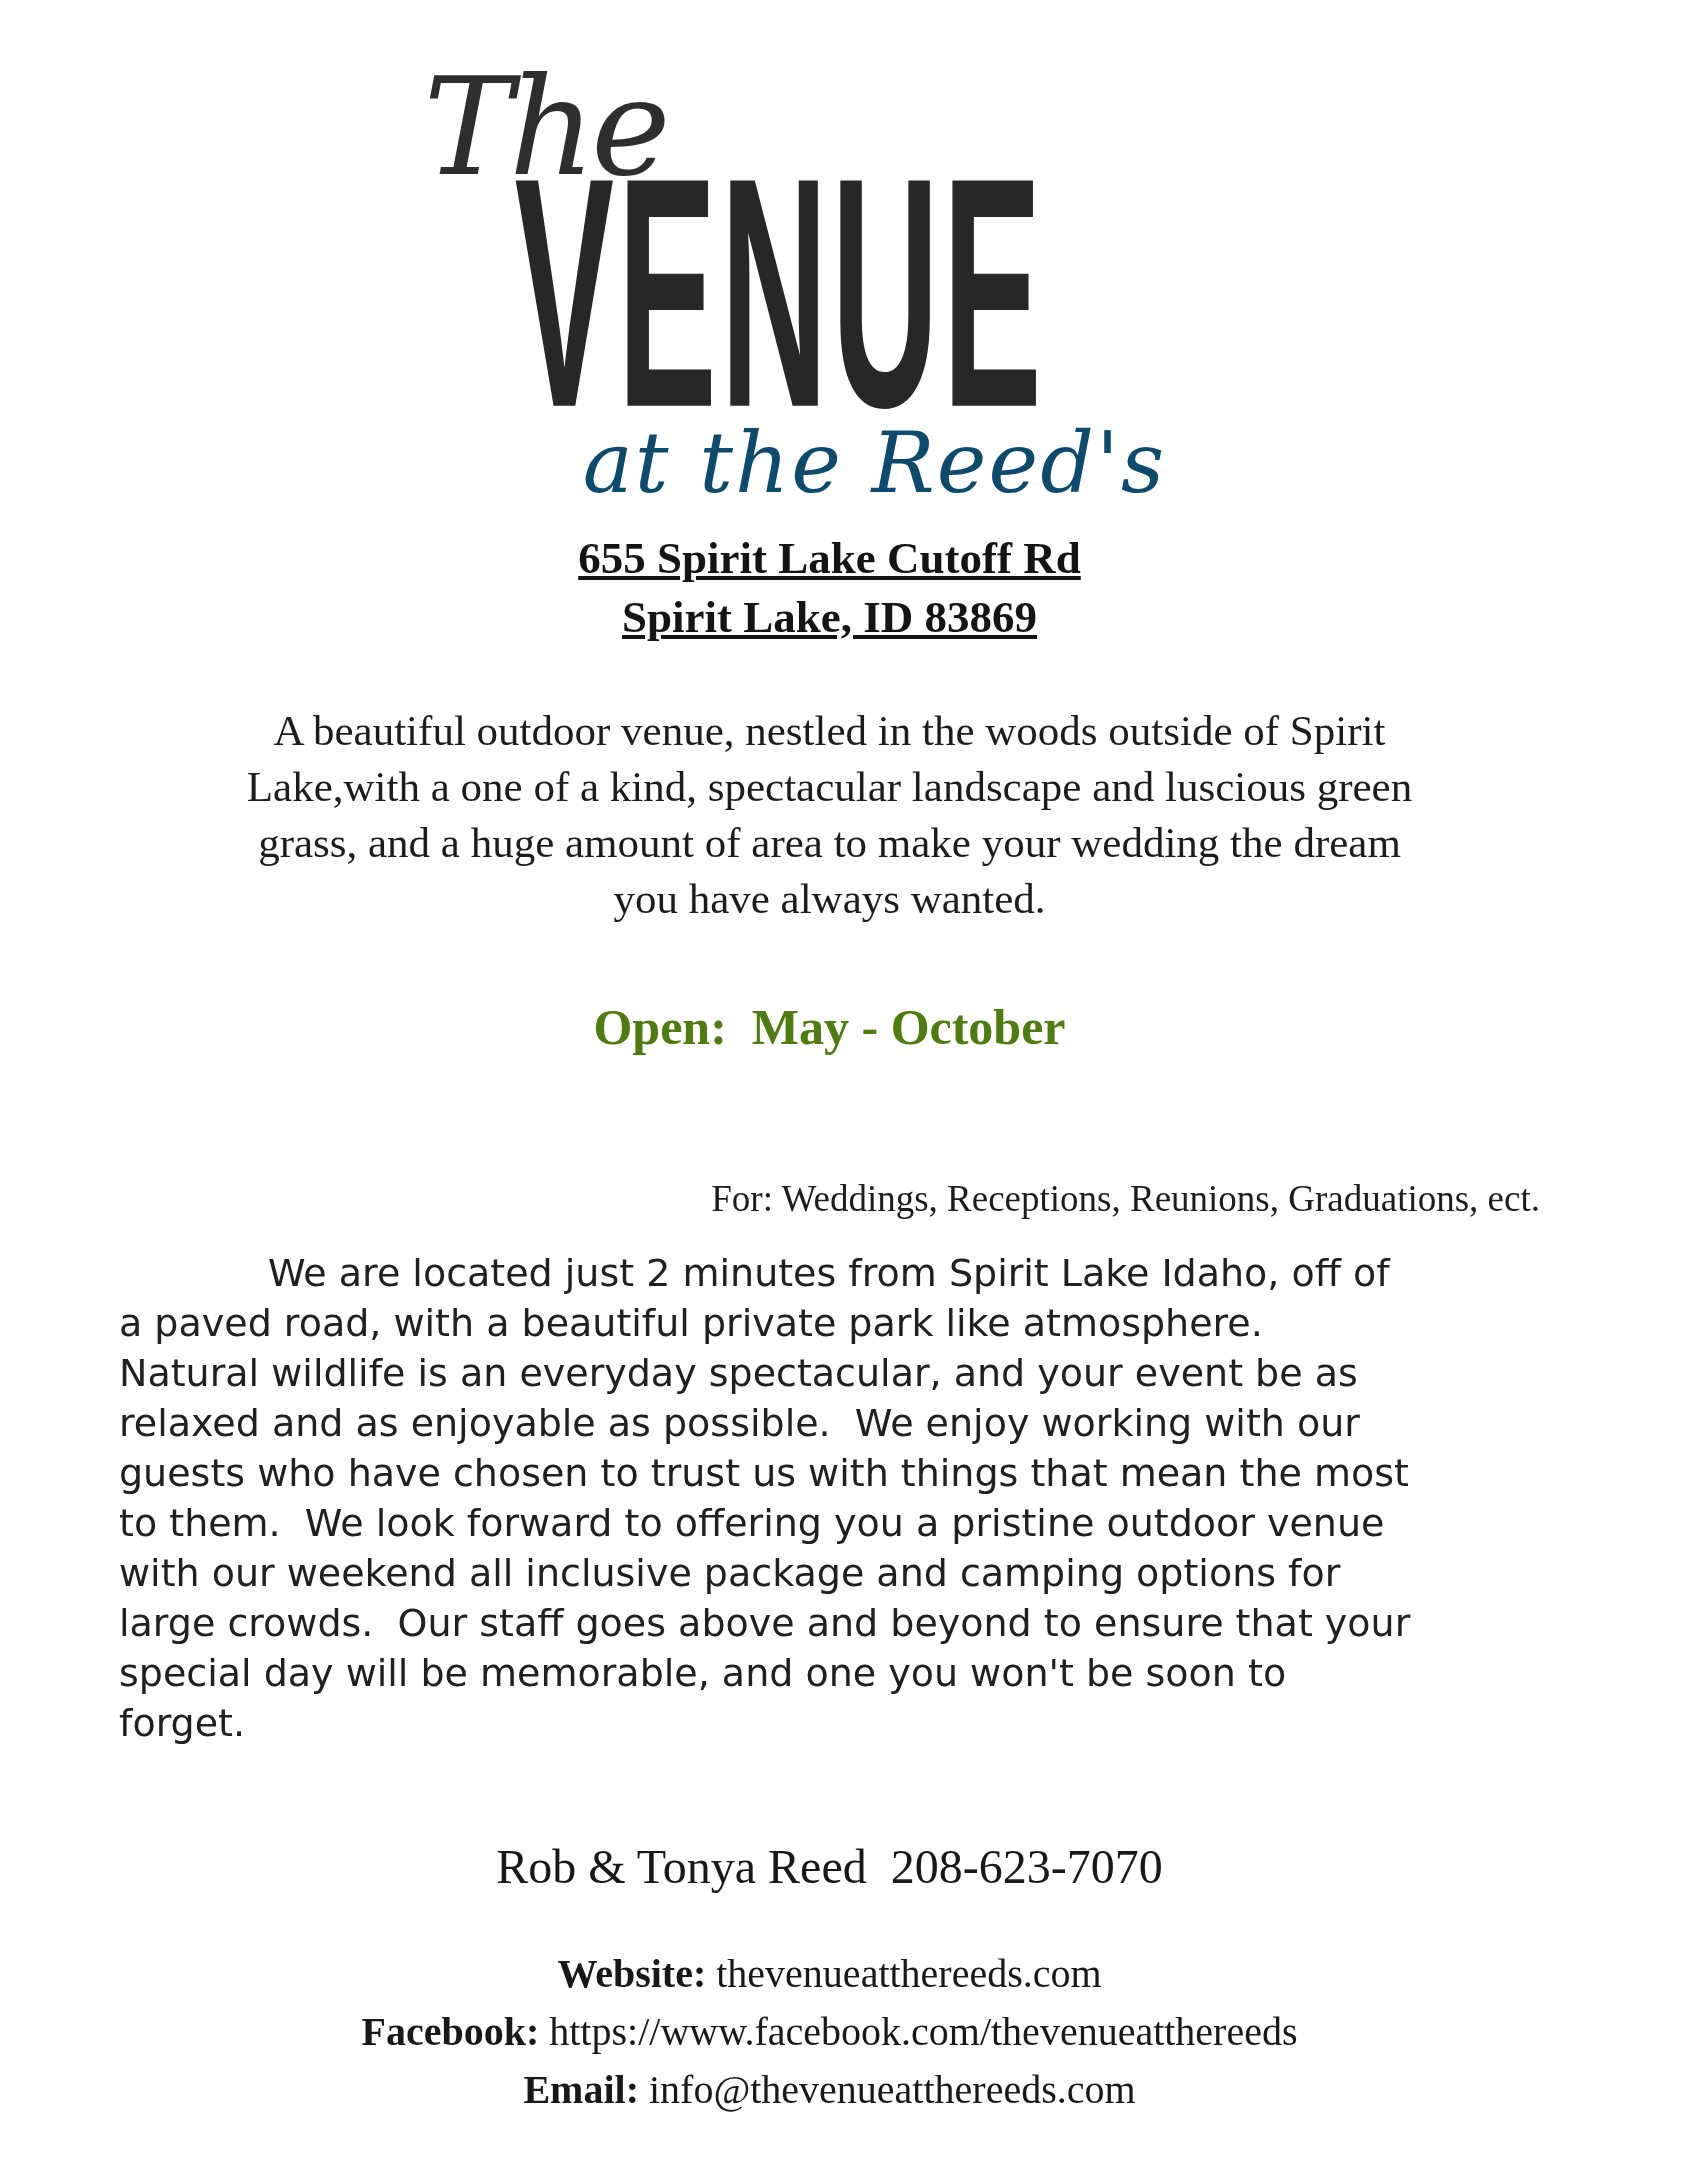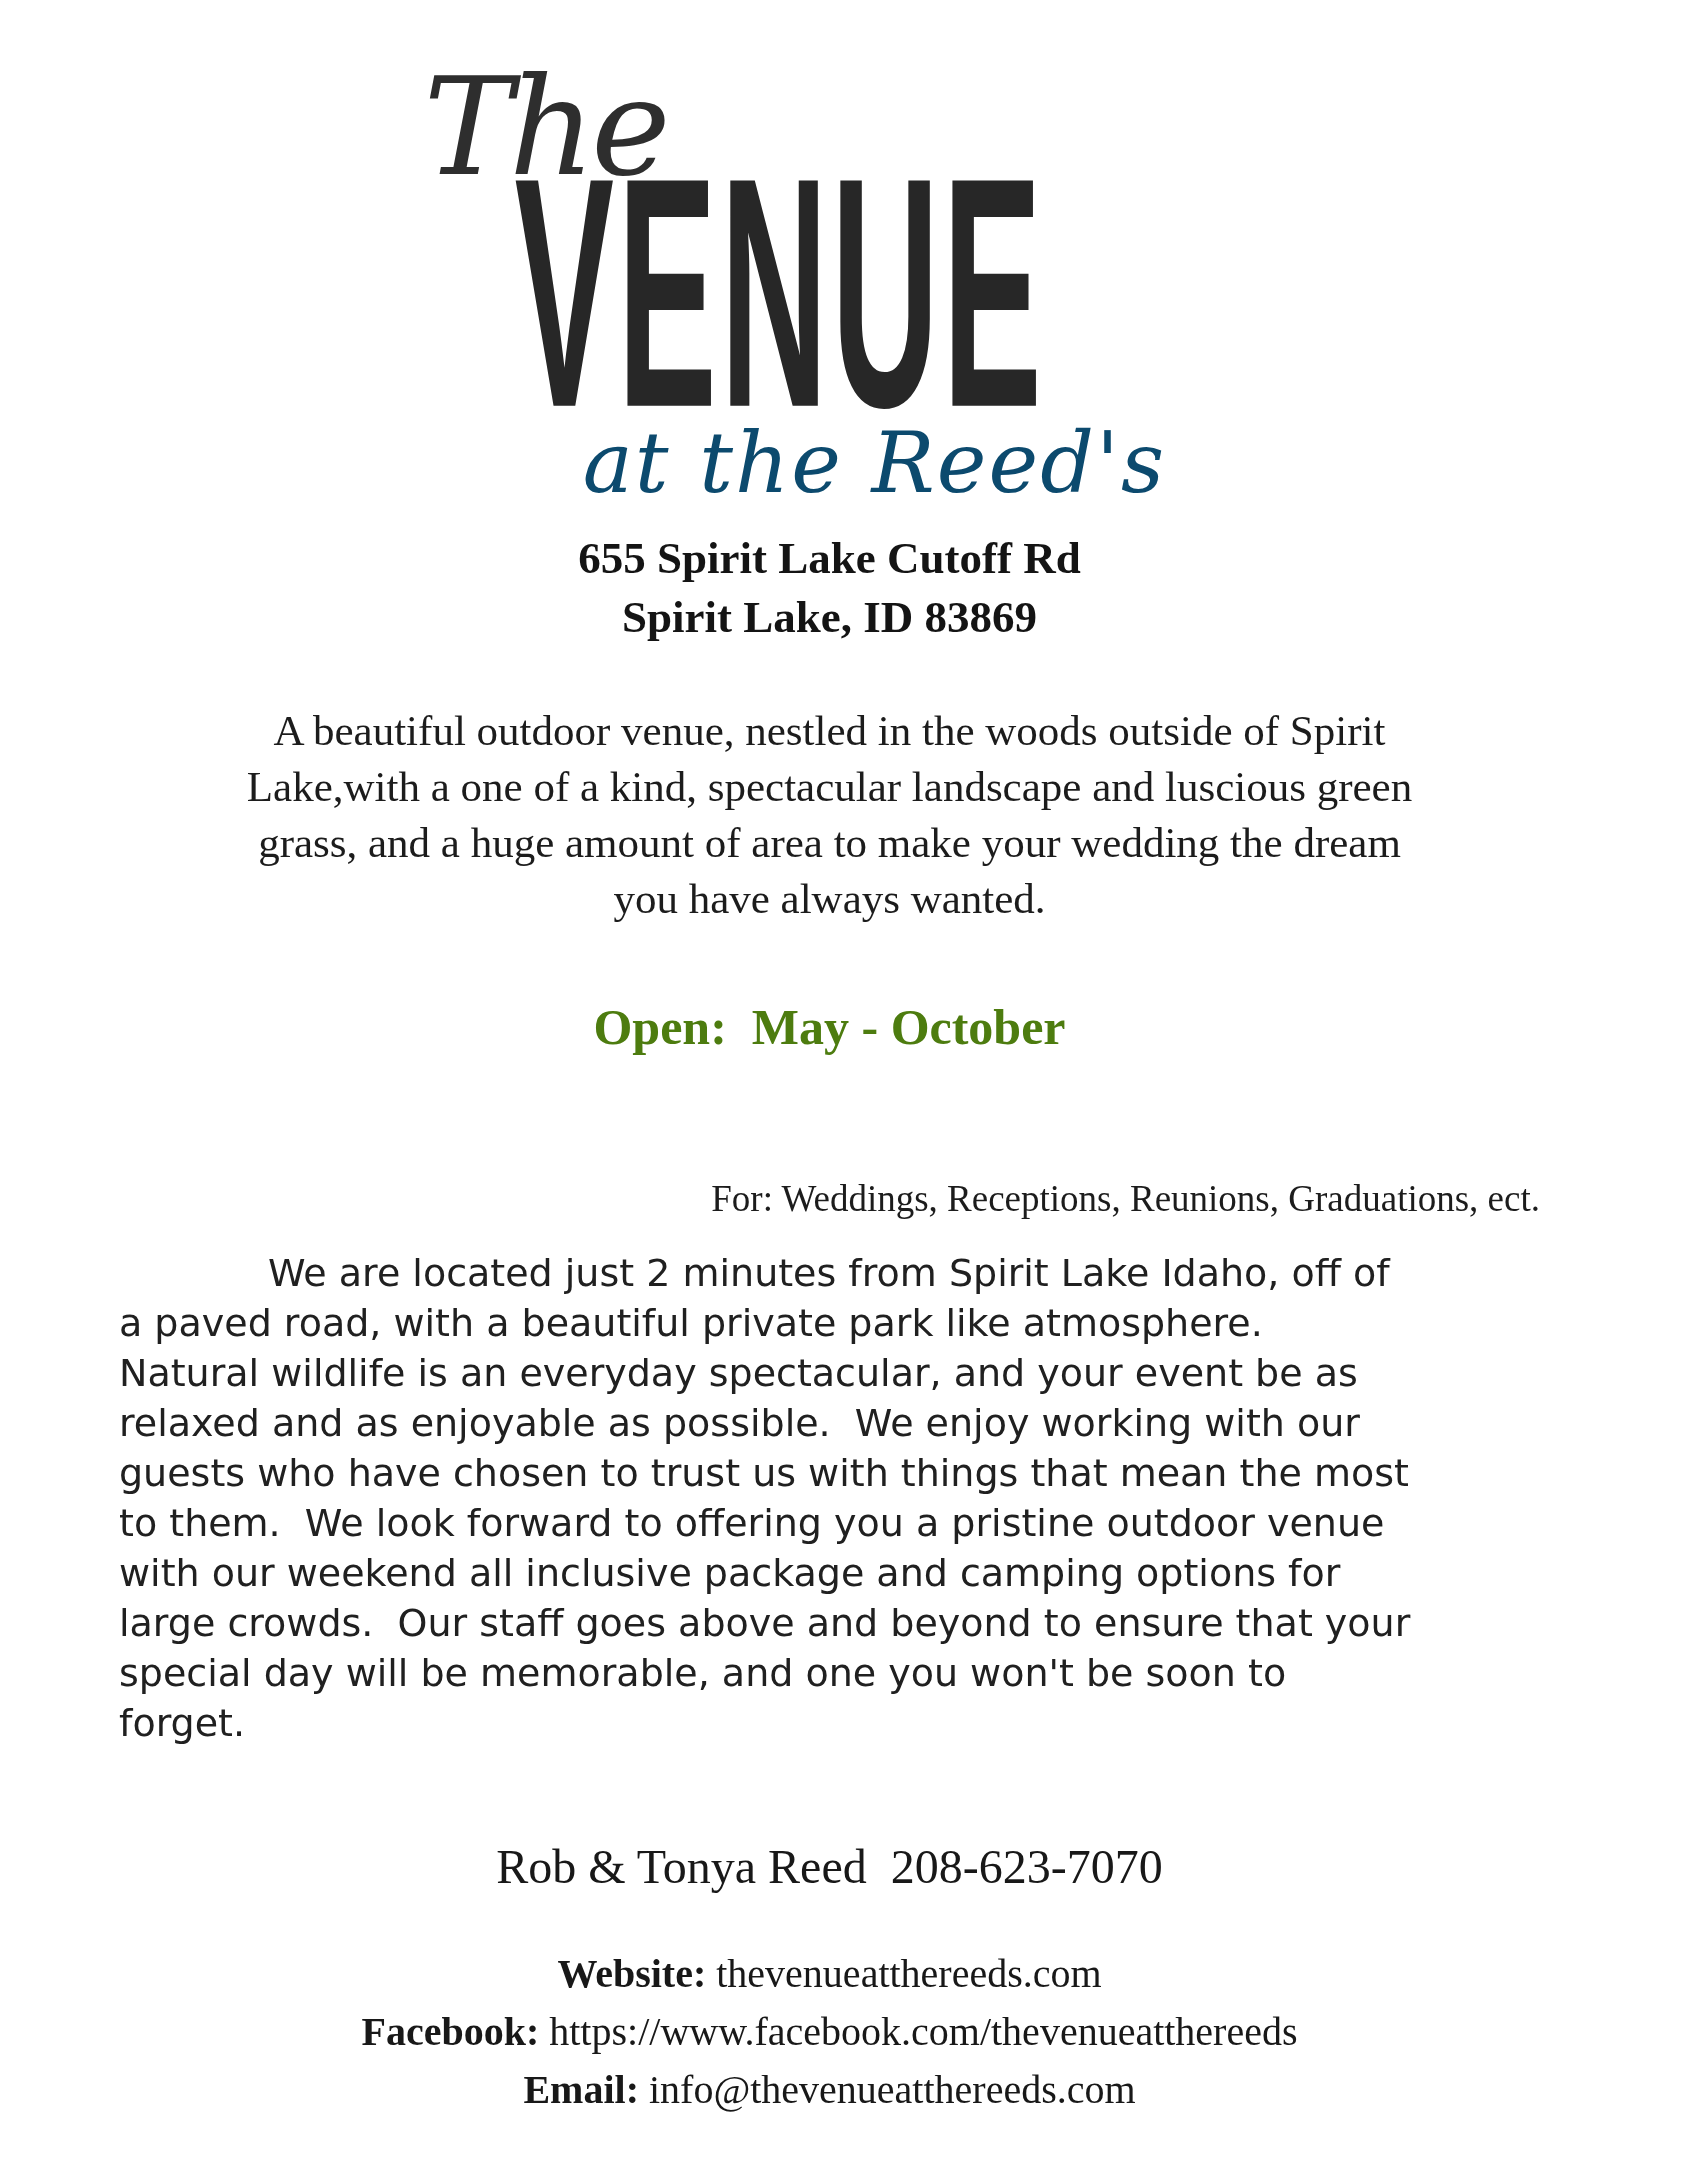--- a/index.html
+++ b/index.html
@@ -63,20 +63,21 @@
   }
 
   
   .address {
     margin-top: 4px;
     text-align: center;
     font-weight: bold;
     font-size: 45px;
     line-height: 1.3;
     color: #141414;
+    text-decoration: underline;
   }
 
   
   .intro {
     margin: 57px auto 0 auto;
     width: 1386px;
     text-align: center;
     font-size: 43px;
     line-height: 1.3;
     color: #1c1c1c;

